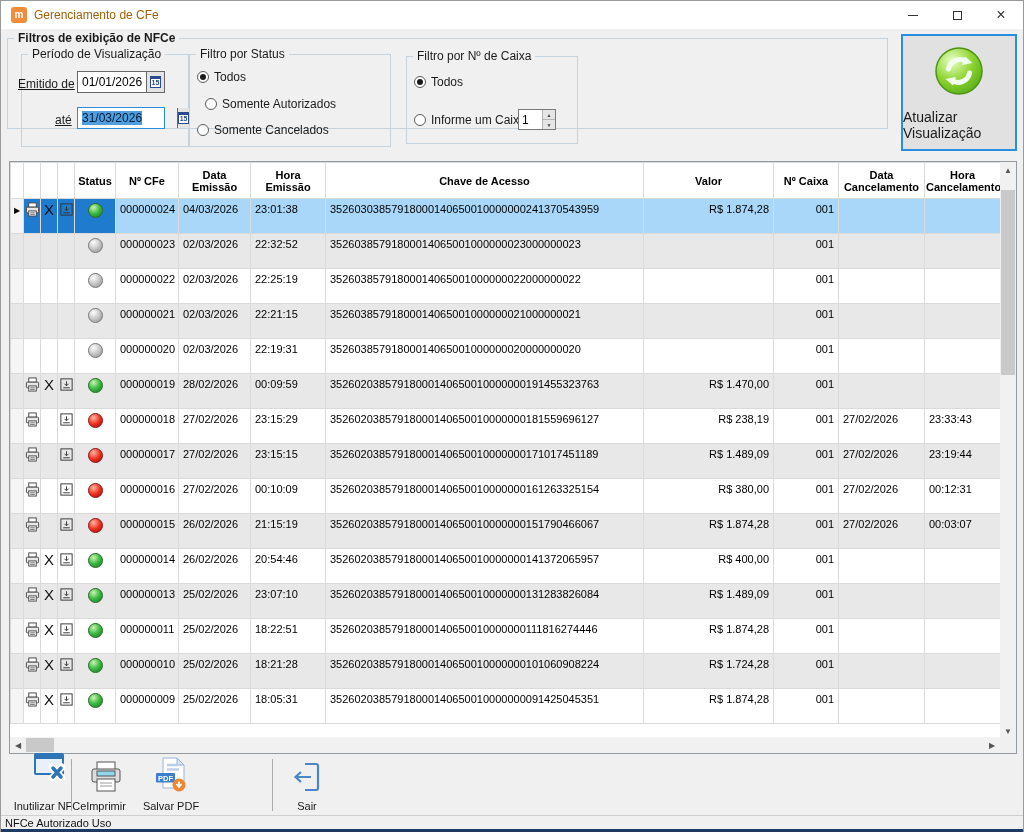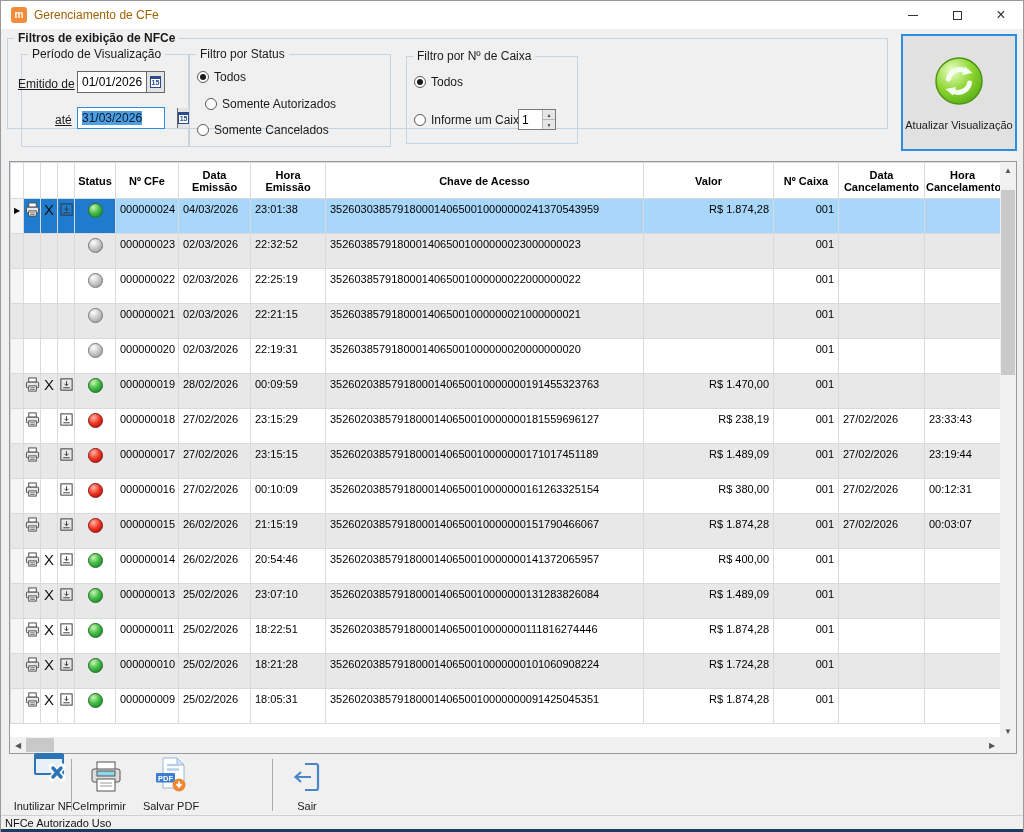--- a/index.html
+++ b/index.html
@@ -54,21 +54,21 @@
   .spinval { flex:1; font-size:12px; padding:3px 0 0 3px; }
   .spinbtns { width:13px; border-left:1px solid #b5b5b5; display:flex; flex-direction:column; }
   .spinbtn { flex:1; background:#e6e6e6; font-size:5px; color:#444; display:flex;
     align-items:center; justify-content:center; }
   .spinbtn + .spinbtn { border-top:1px solid #b5b5b5; }
 
   
   .refreshbtn { position:absolute; left:900px; top:33px; width:116px; height:117px;
     background:#e1e1e1; border:2px solid #2b8dde; display:flex; flex-direction:column;
     align-items:center; justify-content:center; gap:8px; }
-  .refreshbtn .rlabel { font-size:11px; color:#1a1a1a; }
+  .refreshbtn .rlabel { font-size:14px; color:#1a1a1a; }
 
   
   .gridwrap { position:absolute; left:8px; top:160px; width:1008px; height:593px;
     border:1px solid #949aa0; background:#fff; }
   .tablearea { position:absolute; left:0; top:0; width:990px; height:577px; overflow:hidden; background:#fff; }
   table { border-collapse:collapse; table-layout:fixed; width:990px; font-size:11px; color:#000; }
   th, td { border:1px solid #dadada; overflow:hidden; white-space:nowrap; }
   thead th { height:36px; background:#fff; font-weight:bold; text-align:center;
     vertical-align:middle; white-space:normal; line-height:12px; font-size:11px; padding:1px; }
   tbody td { height:35px; vertical-align:top; padding:4px 4px 0 4px; }

